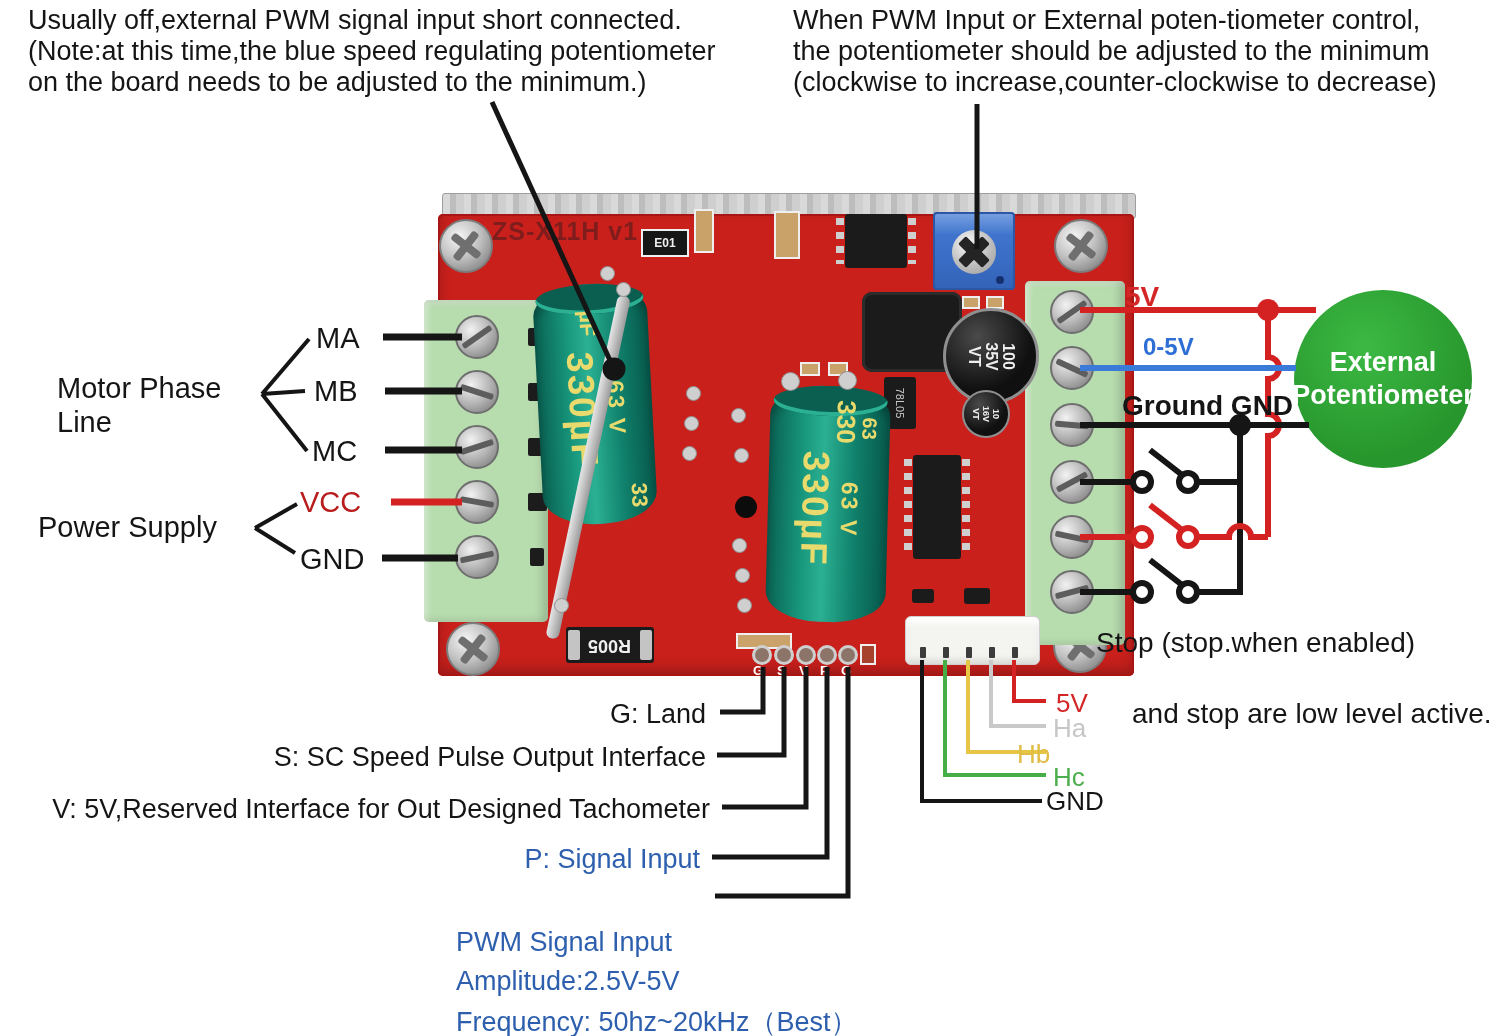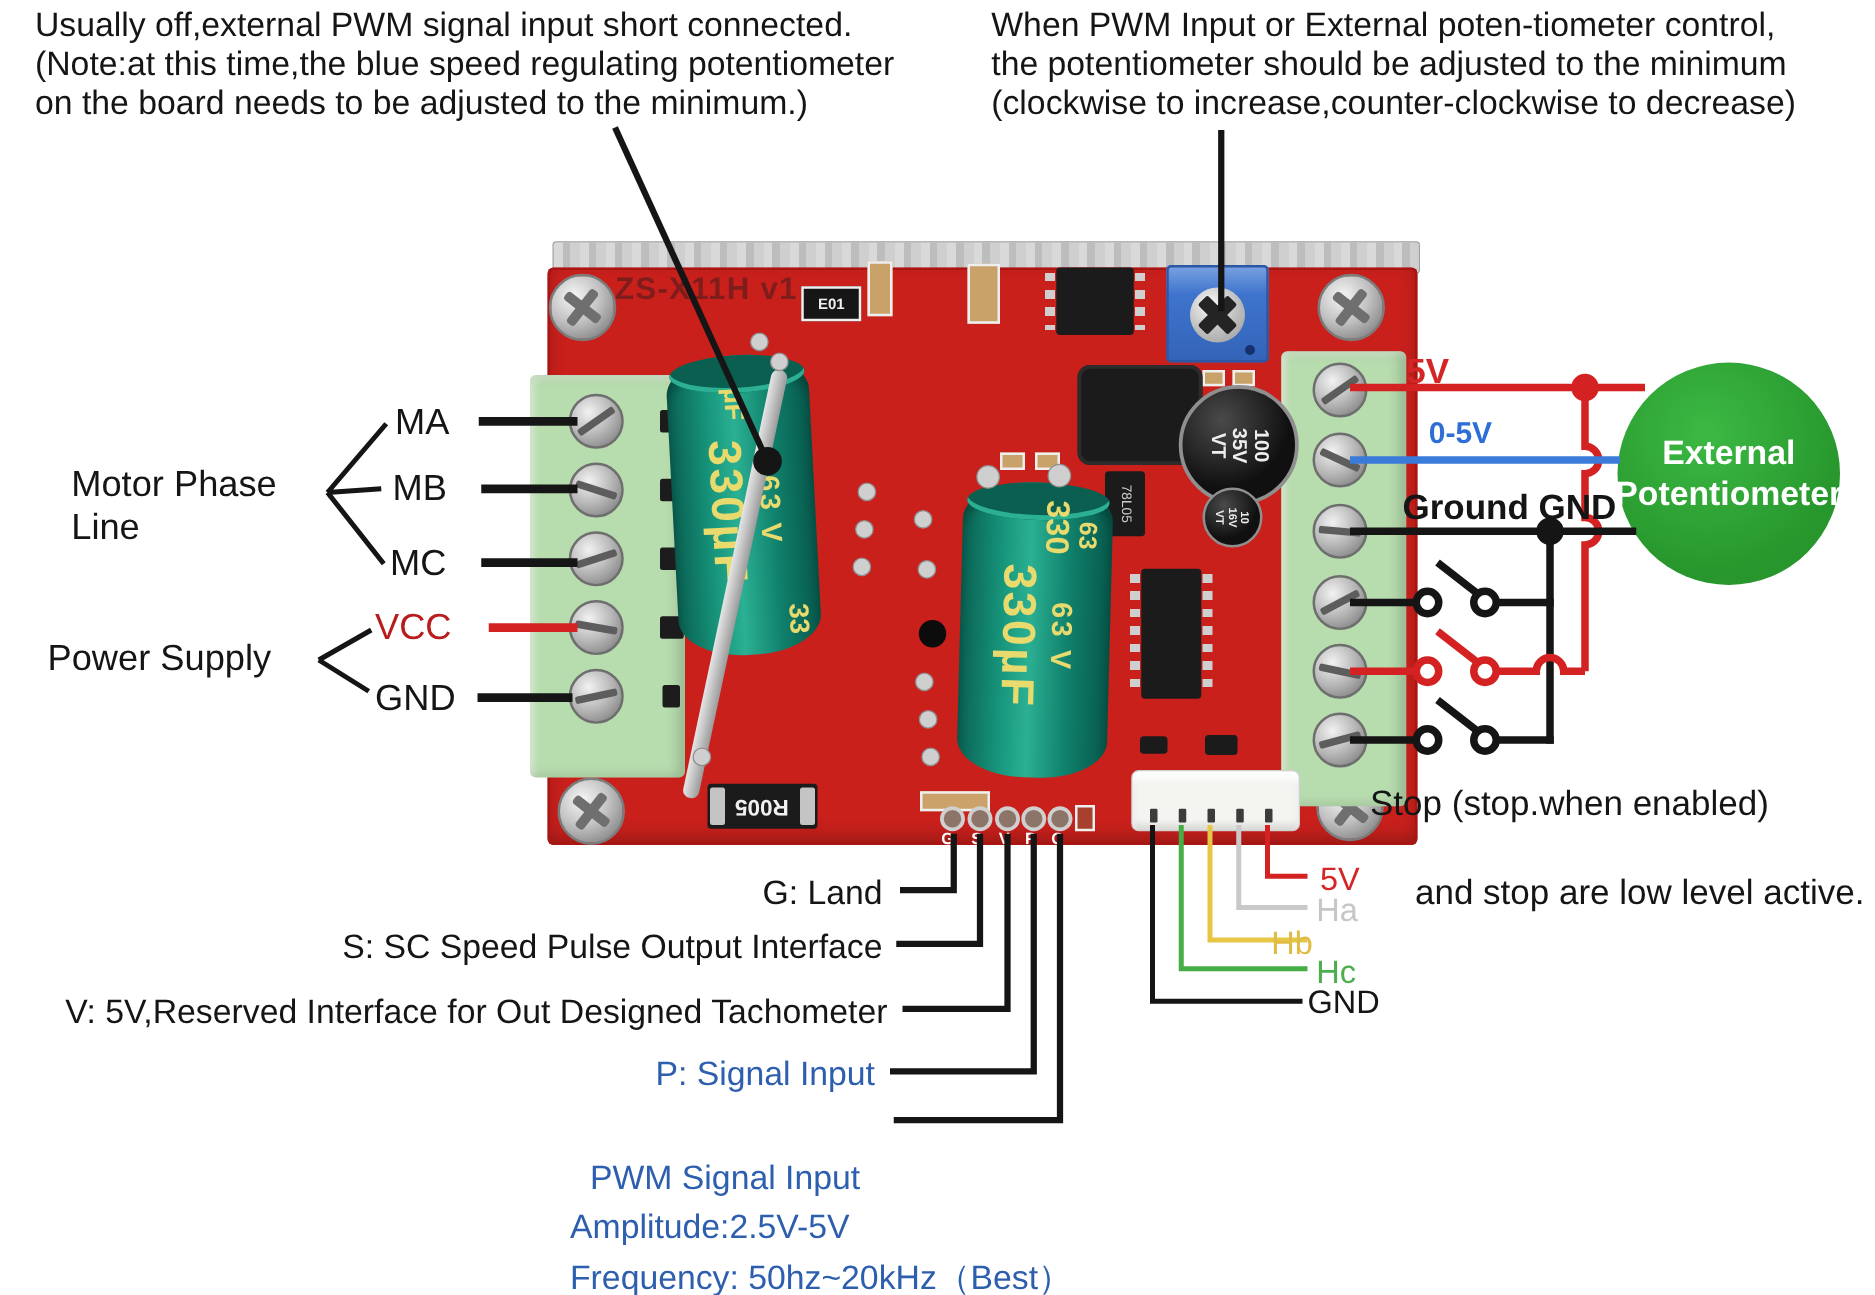--- a/index.html
+++ b/index.html
@@ -351,21 +351,21 @@
   <div class="z7" style="left:1122px;top:390px;font-size:28px;font-weight:600;">Ground GND</div>
 
   <div class="z7" style="left:1096px;top:627px;font-size:28px;">Stop (stop.when enabled)</div>
   <div class="z7" style="left:1132px;top:698px;font-size:28px;">and stop are low level active.</div>
 
   <div class="z7 pinlbl" style="right:794px;top:699px;">G: Land</div>
   <div class="z7 pinlbl" style="right:794px;top:742px;">S: SC Speed Pulse Output Interface</div>
   <div class="z7 pinlbl" style="right:790px;top:794px;">V: 5V,Reserved Interface for Out Designed Tachometer</div>
   <div class="z7 pinlbl blue" style="right:800px;top:844px;">P: Signal Input</div>
 
-  <div class="z7 blue" style="left:456px;top:927px;font-size:27px;margin-left:16px;">PWM Signal Input</div>
+  <div class="z7 blue" style="left:456px;top:927px;font-size:27px;">PWM Signal Input</div>
   <div class="z7 blue" style="left:456px;top:966px;font-size:27px;">Amplitude:2.5V-5V</div>
   <div class="z7 blue" style="left:456px;top:1004px;font-size:27px;">Frequency: 50hz~20kHz（Best）</div>
 
   <div class="z7" style="left:1056px;top:688px;font-size:26px;color:#d42626;">5V</div>
   <div class="z7" style="left:1053px;top:713px;font-size:26px;color:#c6c6c6;">Ha</div>
   <div class="z7" style="left:1017px;top:739px;font-size:26px;color:#e0bc45;">Hb</div>
   <div class="z7" style="left:1053px;top:762px;font-size:26px;color:#4cae4c;">Hc</div>
   <div class="z7" style="left:1046px;top:786px;font-size:26px;">GND</div>
 
 </div>

